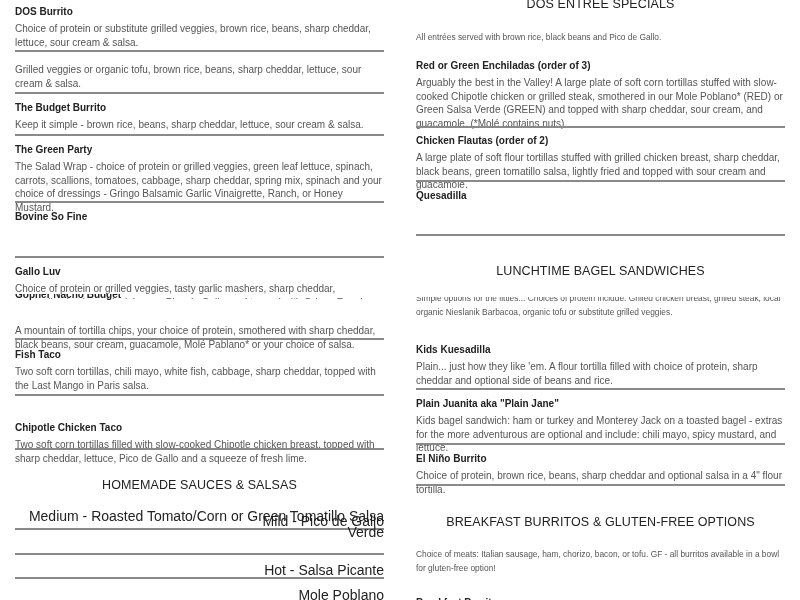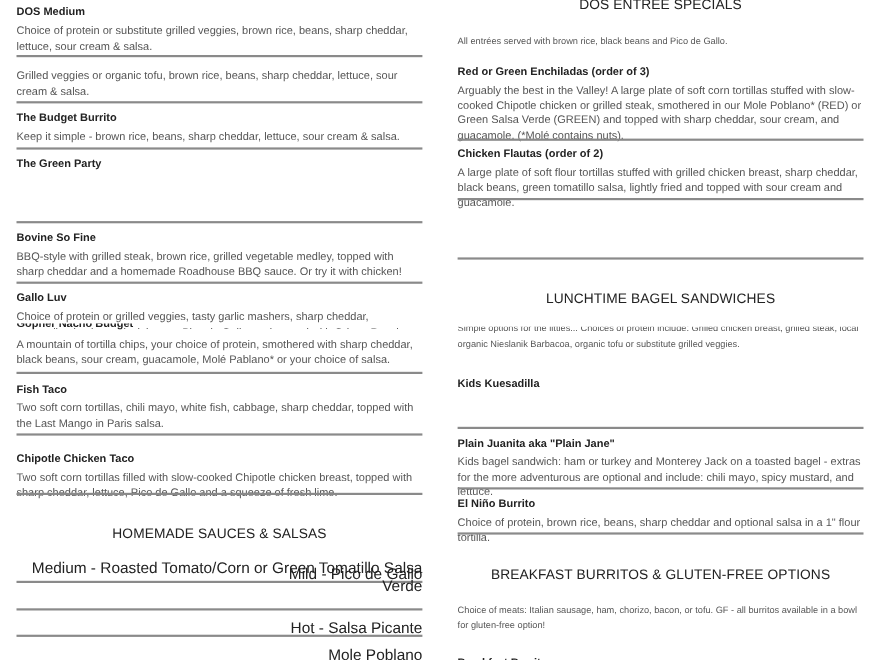--- a/index.html
+++ b/index.html
@@ -17,67 +17,67 @@
   .intro { font-size:8.4px; color:#555; line-height:13.5px; }
   .sauce { font-size:14px; color:#222;text-align:right; }
   .clip { overflow:hidden; }
 </style>
 </head>
 <body>
 
 <div class="col left">
 
   <div class="abs" style="top:5px">
-    <div class="title">DOS Medium</div>
+    <div class="title">DOS Burrito</div>
     <div class="desc">Choice of protein or substitute grilled veggies, brown rice, beans, sharp cheddar, lettuce, sour cream &amp; salsa.</div>
   </div>
   <div class="rule" style="top:50px"></div>
 
   <div class="abs" style="top:59px">
     <div class="desc">Grilled veggies or organic tofu, brown rice, beans, sharp cheddar, lettuce, sour cream &amp; salsa.</div>
   </div>
   <div class="rule" style="top:92px"></div>
 
   <div class="abs" style="top:101px">
     <div class="title">The Budget Burrito</div>
     <div class="desc">Keep it simple - brown rice, beans, sharp cheddar, lettuce, sour cream &amp; salsa.</div>
   </div>
   <div class="rule" style="top:134px"></div>
 
   <div class="abs" style="top:143px">
     <div class="title">The Green Party</div>
+    <div class="desc">The Salad Wrap - choice of protein or grilled veggies, green leaf lettuce, spinach, carrots, scallions, tomatoes, cabbage, sharp cheddar, spring mix, spinach and your choice of dressings - Gringo Balsamic Garlic Vinaigrette, Ranch, or Honey Mustard.</div>
   </div>
   <div class="rule" style="top:201px"></div>
 
   <div class="abs" style="top:210px">
     <div class="title">Bovine So Fine</div>
-    <div class="desc">BBQ-style with grilled steak, brown rice, grilled vegetable medley, topped with sharp cheddar and a homemade Roadhouse BBQ sauce. Or try it with chicken!</div>
   </div>
   <div class="rule" style="top:256px"></div>
 
   <div class="abs clip" style="top:265px; height:34px">
     <div class="title">Gallo Luv</div>
     <div class="desc">Choice of protein or grilled veggies, tasty garlic mashers, sharp cheddar, caramelized onions, black beans, Pico de Gallo, and topped with Gringo Ranch dressing.</div>
   </div>
 
   <div class="abs" style="top:294px; background:transparent">
     <div class="clip" style="height:6px; position:relative;">
       <div class="title" style="position:absolute; top:-6px; left:0;">Gopher Nacho Budget</div>
     </div>
-    <div class="desc" style="margin-top:7px">A mountain of tortilla chips, your choice of protein, smothered with sharp cheddar, black beans, sour cream, guacamole, Molé Pablano* or your choice of salsa.</div>
+    <div class="desc" style="margin-top:24px">A mountain of tortilla chips, your choice of protein, smothered with sharp cheddar, black beans, sour cream, guacamole, Molé Pablano* or your choice of salsa.</div>
   </div>
   <div class="rule" style="top:338px"></div>
 
   <div class="abs" style="top:348px">
     <div class="title">Fish Taco</div>
     <div class="desc">Two soft corn tortillas, chili mayo, white fish, cabbage, sharp cheddar, topped with the Last Mango in Paris salsa.</div>
   </div>
   <div class="rule" style="top:394px"></div>
 
-  <div class="abs" style="top:411px">
+  <div class="abs" style="top:421px">
     <div class="title">Chipotle Chicken Taco</div>
     <div class="desc">Two soft corn tortillas filled with slow-cooked Chipotle chicken breast, topped with sharp cheddar, lettuce, Pico de Gallo and a squeeze of fresh lime.</div>
   </div>
   <div class="rule" style="top:448px"></div>
 
   <div class="heading" style="top:478px">HOMEMADE SAUCES &amp; SALSAS</div>
 
   <div class="abs sauce" style="top:513px">Mild - Pico de Gallo</div>
   <div class="rule" style="top:528px"></div>
   <div class="abs sauce" style="top:508px">Medium - Roasted Tomato/Corn or Green Tomatillo Salsa Verde</div>
@@ -98,42 +98,44 @@
   </div>
   <div class="rule" style="top:126px"></div>
 
   <div class="abs" style="top:134px">
     <div class="title">Chicken Flautas (order of 2)</div>
     <div class="desc">A large plate of soft flour tortillas stuffed with grilled chicken breast, sharp cheddar, black beans, green tomatillo salsa, lightly fried and topped with sour cream and guacamole.</div>
   </div>
   <div class="rule" style="top:180px"></div>
 
   <div class="abs" style="top:189px">
+    <div class="title">Quesadilla</div>
   </div>
   <div class="rule" style="top:234px"></div>
 
   <div class="heading" style="top:264px">LUNCHTIME BAGEL SANDWICHES</div>
   <div class="abs clip" style="top:297px; height:28px">
     <div class="intro" style="margin-top:-5px">Simple options for the littles... Choices of protein include: Grilled chicken breast, grilled steak, local organic Nieslanik Barbacoa, organic tofu or substitute grilled veggies.</div>
   </div>
 
   <div class="abs" style="top:343px">
     <div class="title">Kids Kuesadilla</div>
+    <div class="desc">Plain... just how they like 'em. A flour tortilla filled with choice of protein, sharp cheddar and optional side of beans and rice.</div>
   </div>
   <div class="rule" style="top:388px"></div>
 
   <div class="abs" style="top:397px">
     <div class="title">Plain Juanita aka "Plain Jane"</div>
     <div class="desc">Kids bagel sandwich: ham or turkey and Monterey Jack on a toasted bagel - extras for the more adventurous are optional and include: chili mayo, spicy mustard, and lettuce.</div>
   </div>
   <div class="rule" style="top:443px"></div>
 
   <div class="abs" style="top:452px">
     <div class="title">El Niño Burrito</div>
-    <div class="desc">Choice of protein, brown rice, beans, sharp cheddar and optional salsa in a 1" flour tortilla.</div>
+    <div class="desc">Choice of protein, brown rice, beans, sharp cheddar and optional salsa in a 4" flour tortilla.</div>
   </div>
   <div class="rule" style="top:484px"></div>
 
   <div class="heading" style="top:515px">BREAKFAST BURRITOS &amp; GLUTEN-FREE OPTIONS</div>
   <div class="abs intro" style="top:548px">Choice of meats: Italian sausage, ham, chorizo, bacon, or tofu. GF - all burritos available in a bowl for gluten-free option!</div>
   <div class="abs clip" style="top:596px; height:4px">
     <div class="title">Breakfast Burrito</div>
   </div>
 </div>
 

